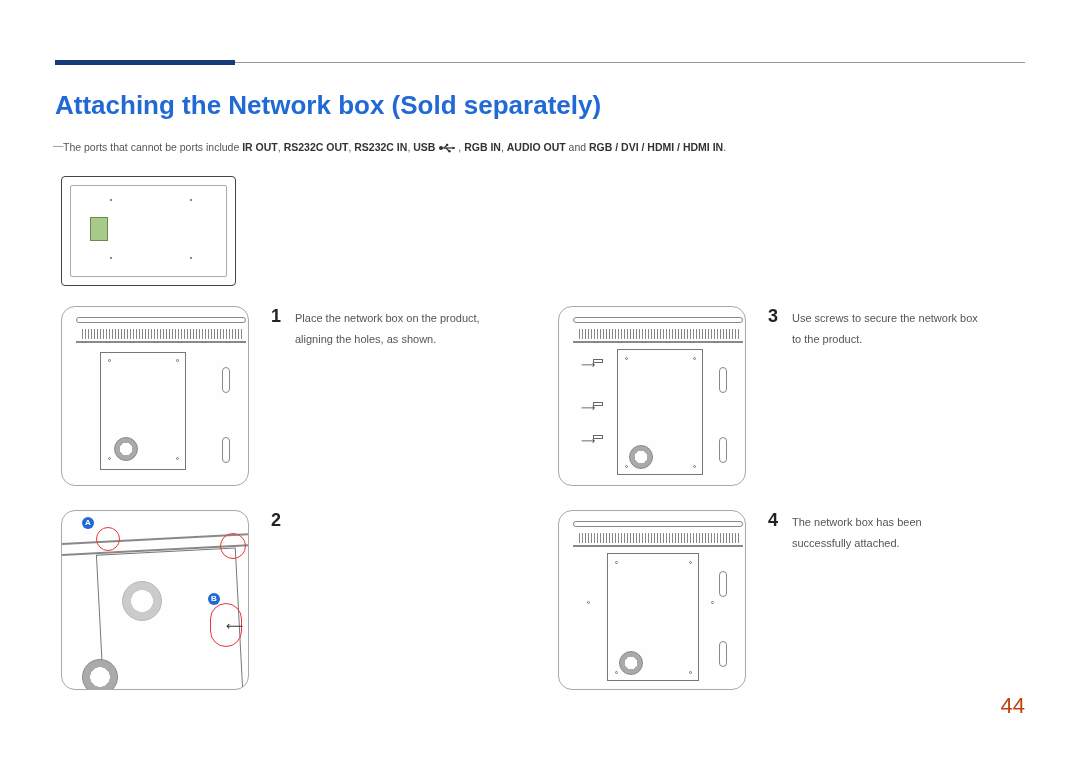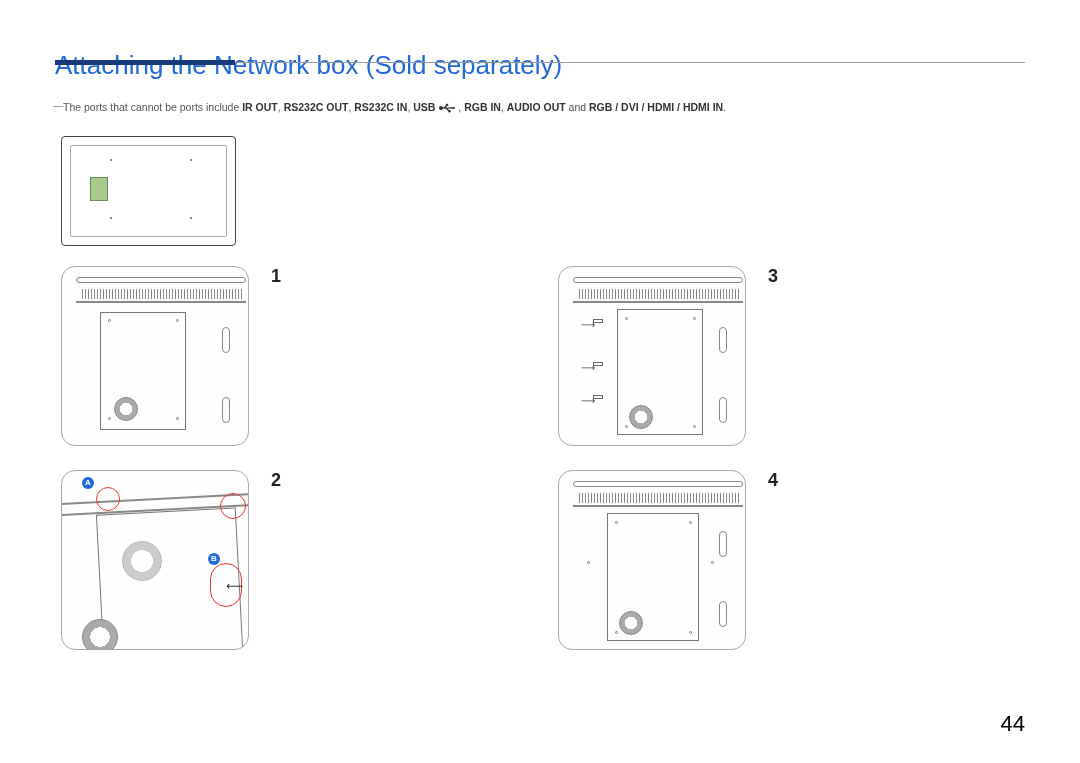--- a/index.html
+++ b/index.html
@@ -24,21 +24,22 @@
     position: absolute;
     top: 60px;
     left: 55px;
     width: 180px;
     height: 5px;
     background: #173a7a;
   }
   .title {
     color: #2169d4;
     font-size: 26px;
-    font-weight: normal;
+    font-weight: bold;
+    margin-top: 40px;
     margin-bottom: 18px;
   }
   .note-block {
     font-size: 10.5px;
     line-height: 1.6;
     color: #555;
     margin-bottom: 20px;
   }
   .note-line1 { margin-left: 8px; position: relative; }
   .note-dash {
@@ -132,23 +133,23 @@
   .vent-circ { position:absolute; border-radius:50%; background:radial-gradient(circle,#fff 40%,#aaa 41%); border:1px solid #888; }
   .box { position:absolute; border:1.3px solid #777; }
   .bolt { position:absolute; width:3px; height:3px; border:1px solid #777; border-radius:50%; }
   .handle { position:absolute; width:8px; height:26px; border:1.3px solid #888; border-radius:4px; }
   .red-circle { position:absolute; border:1.5px solid #e53935; border-radius:50%; }
   .lbl { position:absolute; width:12px; height:12px; border-radius:50%; background:#2169d4; color:#fff; font-size:8px; line-height:12px; text-align:center; font-weight:bold; }
 
   .page-num {
     position: absolute;
     right: 55px;
-    bottom: 26px;
+    bottom: 44px;
     font-size: 22px;
-    color: #000000;
+    color: #c2410c;
   }
 </style>
 </head>
 <body>
 
 <div class="top-rule"></div>
 <div class="top-rule-accent"></div>
 
 <h1 class="title">Attaching the Network box (Sold separately)</h1>
 
@@ -189,20 +190,21 @@
       <div class="box" style="top:45px;left:38px;width:86px;height:118px"></div>
       <div class="bolt" style="top:52px;left:46px"></div>
       <div class="bolt" style="top:52px;left:114px"></div>
       <div class="bolt" style="top:150px;left:46px"></div>
       <div class="bolt" style="top:150px;left:114px"></div>
       <div class="vent-circ" style="top:130px;left:52px;width:24px;height:24px"></div>
       <div class="handle" style="top:60px;left:160px"></div>
       <div class="handle" style="top:130px;left:160px"></div>
     </div>
     <div class="num">1</div>
+    <div class="desc">Place the network box on the product, aligning the holes, as shown.</div>
   </div>
 
   <div class="step">
     <div class="fig">
       <div class="panel-edge" style="top:10px;left:14px;width:170px;height:6px;border-radius:3px"></div>
       <div class="vent" style="top:22px;left:20px;width:160px;height:10px"></div>
       <div class="panel-edge" style="top:34px;left:14px;width:170px;height:2px"></div>
       <div class="box" style="top:42px;left:58px;width:86px;height:126px"></div>
       <div class="bolt" style="top:50px;left:66px"></div>
       <div class="bolt" style="top:50px;left:134px"></div>
@@ -213,20 +215,21 @@
       <div class="handle" style="top:130px;left:160px"></div>
 
       <div style="position:absolute;top:52px;left:22px;font-size:10px;color:#444">⟶</div>
       <div style="position:absolute;top:52px;left:34px;width:10px;height:4px;border:1px solid #666"></div>
       <div style="position:absolute;top:95px;left:22px;font-size:10px;color:#444">⟶</div>
       <div style="position:absolute;top:95px;left:34px;width:10px;height:4px;border:1px solid #666"></div>
       <div style="position:absolute;top:128px;left:22px;font-size:10px;color:#444">⟶</div>
       <div style="position:absolute;top:128px;left:34px;width:10px;height:4px;border:1px solid #666"></div>
     </div>
     <div class="num">3</div>
+    <div class="desc">Use screws to secure the network box to the product.</div>
   </div>
 
   <div class="step">
     <div class="fig">
       <div class="panel-edge" style="top:28px;left:-40px;width:230px;height:1px;transform:rotate(-3deg)"></div>
       <div class="panel-edge" style="top:38px;left:-20px;width:230px;height:1px;transform:rotate(-3deg)"></div>
       <div class="box" style="top:40px;left:38px;width:140px;height:160px;transform:rotate(-3deg)"></div>
       <div class="vent-circ" style="top:148px;left:20px;width:36px;height:36px"></div>
       <div class="vent-circ" style="top:70px;left:60px;width:40px;height:40px;opacity:.6"></div>
 
@@ -253,17 +256,18 @@
       <div class="bolt" style="top:50px;left:130px"></div>
       <div class="bolt" style="top:160px;left:56px"></div>
       <div class="bolt" style="top:160px;left:130px"></div>
       <div class="vent-circ" style="top:140px;left:60px;width:24px;height:24px"></div>
       <div class="handle" style="top:60px;left:160px"></div>
       <div class="handle" style="top:130px;left:160px"></div>
       <div class="bolt" style="top:90px;left:28px"></div>
       <div class="bolt" style="top:90px;left:152px"></div>
     </div>
     <div class="num">4</div>
+    <div class="desc">The network box has been successfully attached.</div>
   </div>
 
 </div>
 
 <div class="page-num">44</div>
 
 </body></html>

